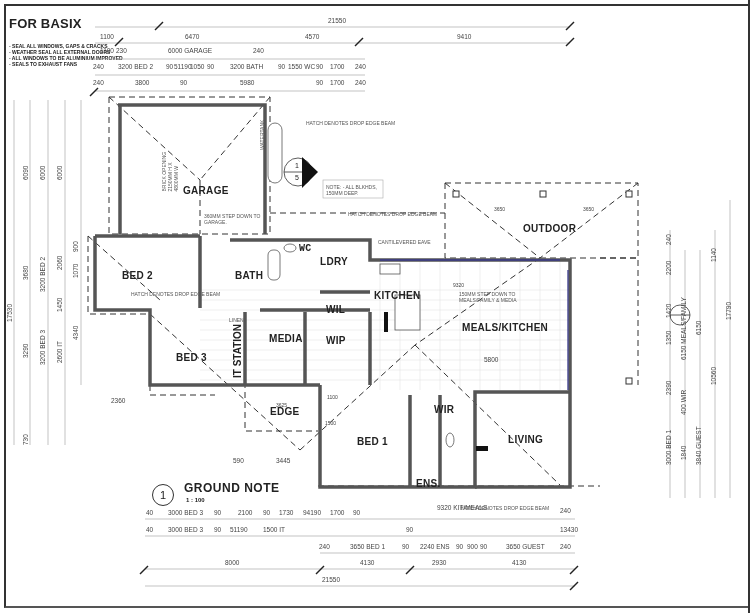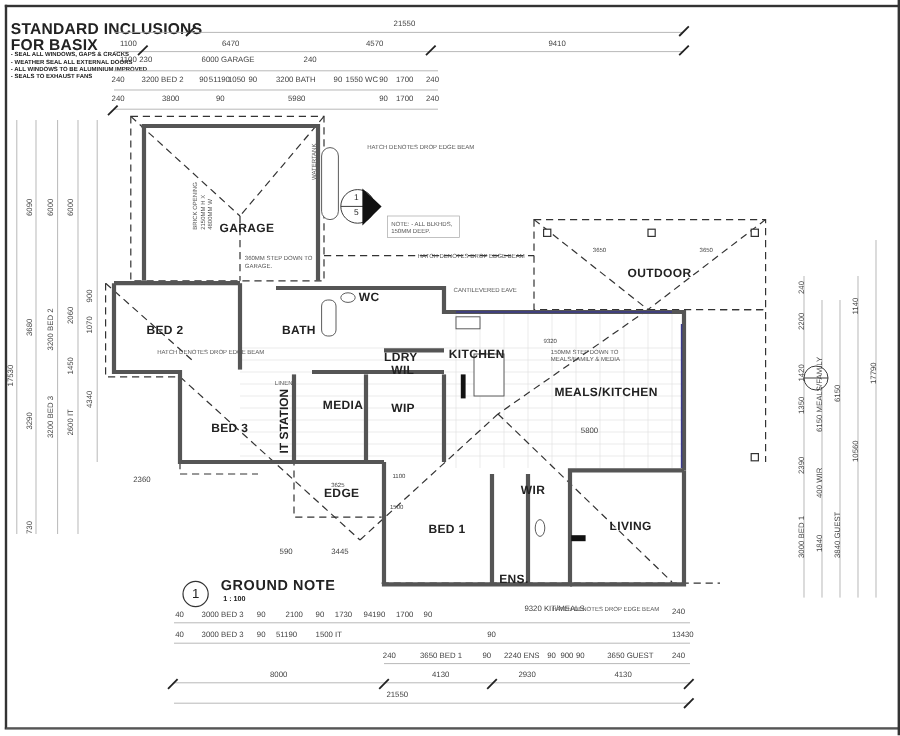--- a/index.html
+++ b/index.html
@@ -18,21 +18,20 @@
   .scale{position:absolute;left:186px;top:497px;font-size:6px;font-weight:bold;}
   .circ{position:absolute;left:152px;top:484px;width:20px;height:20px;border:1.2px solid #333;border-radius:50%;text-align:center;line-height:20px;font-size:11px;}
 </style>
 </head>
 <body>
 
 <div class="frame"></div>
 <div class="rstrip"></div>
 
 <div class="title">
-  <div>STANDARD INCLUSIONS</div>
   <div>FOR BASIX</div>
 </div>
 <div class="notes">
   <div>- SEAL ALL WINDOWS, GAPS &amp; CRACKS</div>
   <div>- WEATHER SEAL ALL EXTERNAL DOORS</div>
   <div>- ALL WINDOWS TO BE ALUMINIUM IMPROVED</div>
   <div>- SEALS TO EXHAUST FANS</div>
 </div>
 
 <svg width="750" height="613">
@@ -263,22 +262,22 @@
 <div class="vdim" style="left:680px;top:460px;">1840</div>
 <div class="vdim" style="left:695px;top:335px;">6150</div>
 <div class="vdim" style="left:695px;top:465px;">3840 GUEST</div>
 <div class="vdim" style="left:710px;top:262px;">1140</div>
 <div class="vdim" style="left:710px;top:385px;">10560</div>
 <div class="vdim" style="left:725px;top:320px;">17790</div>
 
 <div class="room" style="left:183px;top:185px;">GARAGE</div>
 <div class="room" style="left:122px;top:270px;">BED 2</div>
 <div class="room" style="left:235px;top:270px;">BATH</div>
-<div class="room" style="left:299px;top:243px;">WC</div>
-<div class="room" style="left:320px;top:256px;margin-top:37px;">LDRY</div>
+<div class="room" style="left:299px;top:243px;font-family:Liberation Mono, monospace;">WC</div>
+<div class="room" style="left:320px;top:256px;">LDRY</div>
 <div class="room" style="left:374px;top:290px;">KITCHEN</div>
 <div class="room" style="left:326px;top:304px;">WIL</div>
 <div class="room" style="left:326px;top:335px;">WIP</div>
 <div class="room" style="left:176px;top:352px;">BED 3</div>
 <div class="vroom" style="left:232px;top:378px;">IT STATION</div>
 <div class="room" style="left:269px;top:333px;">MEDIA</div>
 <div class="room" style="left:462px;top:322px;">MEALS/KITCHEN</div>
 <div class="room" style="left:523px;top:223px;">OUTDOOR</div>
 <div class="room" style="left:270px;top:406px;">EDGE</div>
 <div class="room" style="left:357px;top:436px;">BED 1</div>

